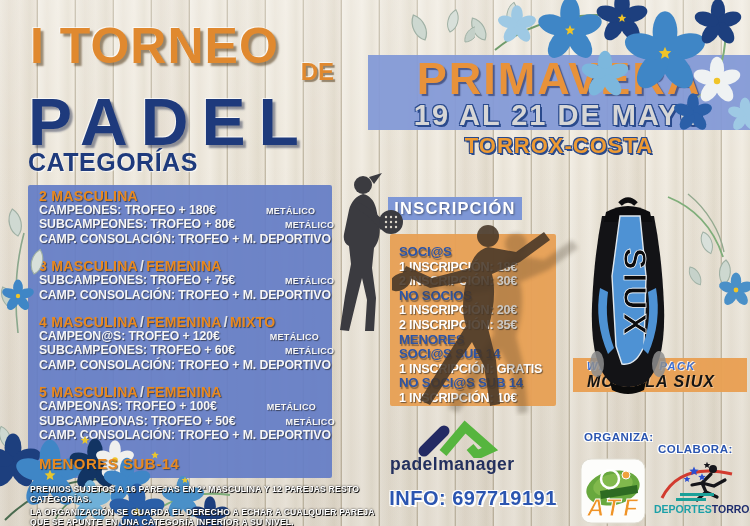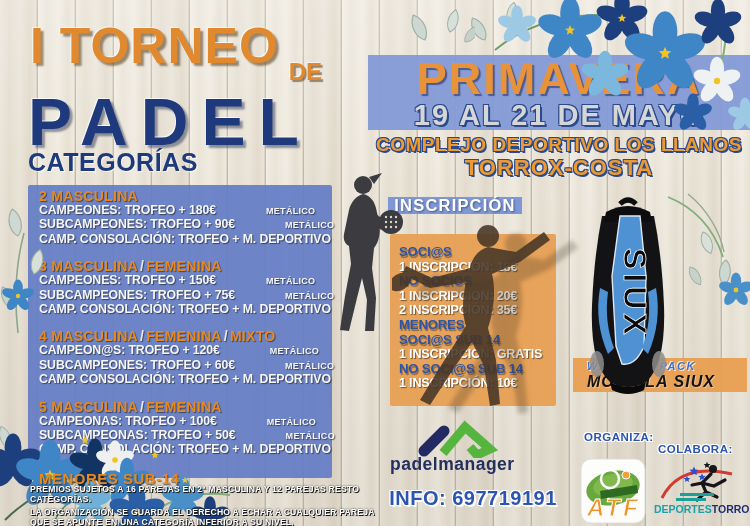--- a/index.html
+++ b/index.html
@@ -11,21 +11,21 @@
     background-color:#ece6da;
     background-image:
       linear-gradient(180deg, rgba(255,255,255,.20), rgba(0,0,0,0) 30%, rgba(95,80,60,.07) 88%),
       repeating-linear-gradient(90deg, rgba(175,155,130,.10) 0 38px, rgba(0,0,0,0) 38px 76px, rgba(205,195,175,.14) 76px 114px, rgba(0,0,0,0) 114px 152px),
       repeating-linear-gradient(90deg,
         #f2eee5 0px, #eae4d8 9px, #f1ece2 20px, #e6e0d2 30px, #efe9de 36px,
         #cdc5b3 37px, #b7ae9a 38px);
   }
   .abs{position:absolute;}
   
-  .title-row{left:30px;top:20px;display:flex;align-items:flex-start;gap:10px;}
+  .title-row{left:30px;top:20px;display:flex;align-items:flex-start;gap:22px;}
   .t1{font-size:50px;font-weight:bold;color:#E0892F;letter-spacing:1px;line-height:52px;
       text-shadow:-1px -1px 0 rgba(255,255,255,.65), 3px 3px 2px rgba(80,55,20,.55);}
   .t-de{font-size:24px;font-weight:bold;color:#E0892F;margin-top:38px;
       text-shadow:-1px -1px 0 rgba(255,255,255,.65), 2px 2px 1px rgba(80,55,20,.55);}
   .t2{left:28px;top:88px;font-size:66px;font-weight:bold;color:#1E3A7C;letter-spacing:13px;line-height:68px;
       text-shadow:-1px -1px 0 rgba(255,255,255,.7), 3px 3px 2px rgba(25,35,70,.45);}
   .cat-heading{left:28px;top:148px;font-size:25px;font-weight:bold;color:#1E3A7C;letter-spacing:.5px;
       text-shadow:1px 1px 1px rgba(255,255,255,.8);}
   
   .band{left:368px;top:55px;width:382px;height:75px;background:rgba(131,153,215,.94);
@@ -49,21 +49,21 @@
   .cat-line{font-size:12.3px;font-weight:bold;color:#F6F6F6;line-height:13.4px;letter-spacing:-.1px;
       text-shadow:1px 1px 1px rgba(20,20,20,.6);white-space:nowrap;}
   .cat-suffix{font-size:9px;margin-left:5px;letter-spacing:.3px;padding-left:45px;}
   .menores{font-size:15px;font-weight:bold;color:#E8891F;letter-spacing:.5px;position:relative;z-index:5;
       text-shadow:1px 1px 1px rgba(20,20,20,.55);}
   .fine-print{left:30px;top:484px;width:372px;z-index:6;}
   .fine-print div{font-size:8.6px;font-weight:bold;color:#FFFFFF;line-height:10.4px;letter-spacing:.2px;
       text-shadow:1px 1px 0 #1a1a1a,0 0 2px #1a1a1a;}
   .fp-gap{margin-top:2px;}
   
-  .insc-band{left:388px;top:197px;width:134px;height:17px;background:#7E97D6;z-index:1;
+  .insc-band{left:388px;top:197px;width:134px;height:23px;background:#7E97D6;z-index:1;
       display:flex;align-items:center;justify-content:center;
       font-size:16.5px;font-weight:bold;color:#fff;letter-spacing:1.2px;
       text-shadow:1px 1px 2px rgba(0,0,0,.4);}
   .insc-panel{left:390px;top:234px;width:166px;height:172px;background:rgba(231,160,85,.96);
       border-radius:2px;padding:11px 0 0 9px;box-sizing:border-box;z-index:1;}
   .il{line-height:14.6px;white-space:nowrap;letter-spacing:-.2px;}
   .ih{font-size:13.2px;font-weight:bold;color:#2E55A5;text-shadow:1px 1.5px 1px rgba(30,30,30,.45);}
   .iw{font-size:12.6px;font-weight:bold;color:#FFFFFF;text-shadow:1px 1px 1px rgba(30,30,30,.6);}
   
   .wp-band{left:573px;top:358px;width:174px;height:34px;background:rgba(232,160,84,.97);z-index:1;
@@ -118,36 +118,34 @@
     <span class="t1">I TORNEO</span>
     <span class="t-de">DE</span>
   </div>
   <div class="abs t2">PADEL</div>
 
   <div class="abs band">
     <div class="ev-name">PRIMAVERA</div>
     <div class="ev-dates">19 AL 21 DE MAYO</div>
   </div>
   <div class="abs venue">
-    <div class="v1">COMPLEJO DEPORTIVO LOS LLANOS</div>
     <div class="v2">TORROX-COSTA</div>
   </div>
 
   <div class="abs cat-heading">CATEGORÍAS</div>
 
   <div class="abs cat-panel">
     <div class="cat-block">
       <div class="cat-title"><span>2 MASCULINA</span></div>
       <div class="cat-line"><span>CAMPEONES: TROFEO + 180€</span><span class="cat-suffix">METÁLICO</span></div>
-      <div class="cat-line"><span>SUBCAMPEONES: TROFEO + 90€</span><span class="cat-suffix">METÁLICO</span></div>
+      <div class="cat-line"><span>SUBCAMPEONES: TROFEO + 80€</span><span class="cat-suffix">METÁLICO</span></div>
       <div class="cat-line"><span>CAMP. CONSOLACIÓN: TROFEO + M. DEPORTIVO</span></div>
     </div>
     <div class="cat-block">
       <div class="cat-title"><span>3 MASCULINA</span><span class="slash">/</span><span>FEMENINA</span></div>
-      <div class="cat-line"><span>CAMPEONES: TROFEO + 150€</span><span class="cat-suffix">METÁLICO</span></div>
       <div class="cat-line"><span>SUBCAMPEONES: TROFEO + 75€</span><span class="cat-suffix">METÁLICO</span></div>
       <div class="cat-line"><span>CAMP. CONSOLACIÓN: TROFEO + M. DEPORTIVO</span></div>
     </div>
     <div class="cat-block">
       <div class="cat-title"><span>4 MASCULINA</span><span class="slash">/</span><span>FEMENINA</span><span class="slash">/</span><span>MIXTO</span></div>
       <div class="cat-line"><span>CAMPEON@S: TROFEO + 120€</span><span class="cat-suffix">METÁLICO</span></div>
       <div class="cat-line"><span>SUBCAMPEONES: TROFEO + 60€</span><span class="cat-suffix">METÁLICO</span></div>
       <div class="cat-line"><span>CAMP. CONSOLACIÓN: TROFEO + M. DEPORTIVO</span></div>
     </div>
     <div class="cat-block">
@@ -163,20 +161,21 @@
     <div>PREMIOS SUJETOS A 16 PAREJAS EN 2ª MASCULINA Y 12 PAREJAS RESTO</div>
     <div>CATEGORÍAS.</div>
     <div class="fp-gap">LA ORGANIZACIÓN SE GUARDA EL DERECHO A ECHAR A CUALQUIER PAREJA</div>
     <div>QUE SE APUNTE EN UNA CATEGORÍA INFERIOR A SU NIVEL.</div>
   </div>
 
   <div class="abs insc-band">INSCRIPCIÓN</div>
   <div class="abs insc-panel">
     <div class="il ih">SOCI@S</div>
     <div class="il iw">1 INSCRIPCIÓN: 18€</div>
+    <div class="il iw">2 INSCRIPCIÓN: 30€</div>
     <div class="il ih">NO SOCIOS</div>
     <div class="il iw">1 INSCRIPCIÓN: 20€</div>
     <div class="il iw">2 INSCRIPCIÓN: 35€</div>
     <div class="il ih">MENORES</div>
     <div class="il ih">SOCI@S SUB 14</div>
     <div class="il iw">1 INSCRIPCIÓN: GRATIS</div>
     <div class="il ih">NO SOCI@S SUB 14</div>
     <div class="il iw">1 INSCRIPCIÓN: 10€</div>
   </div>
 

